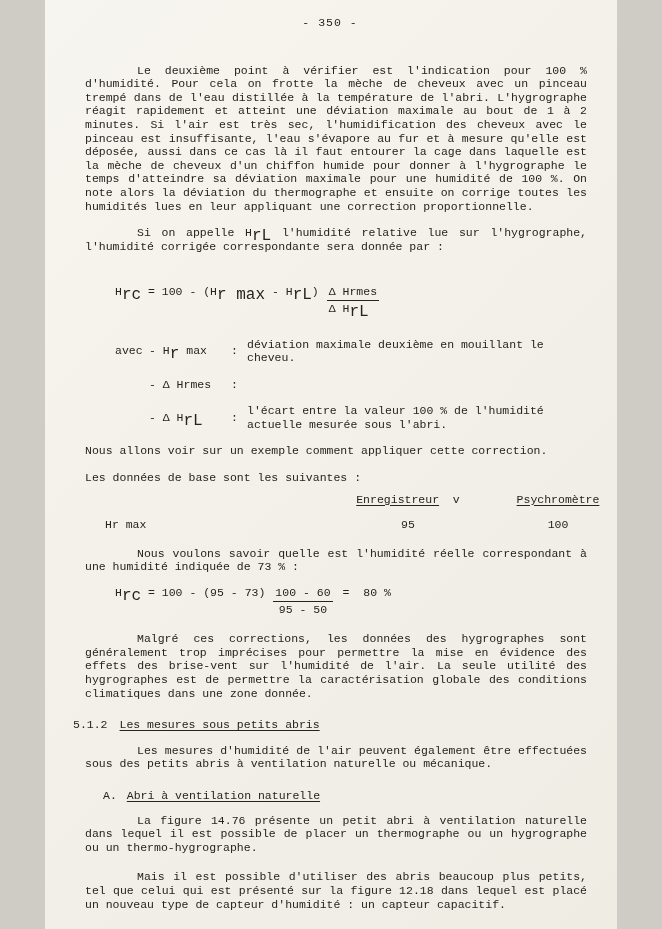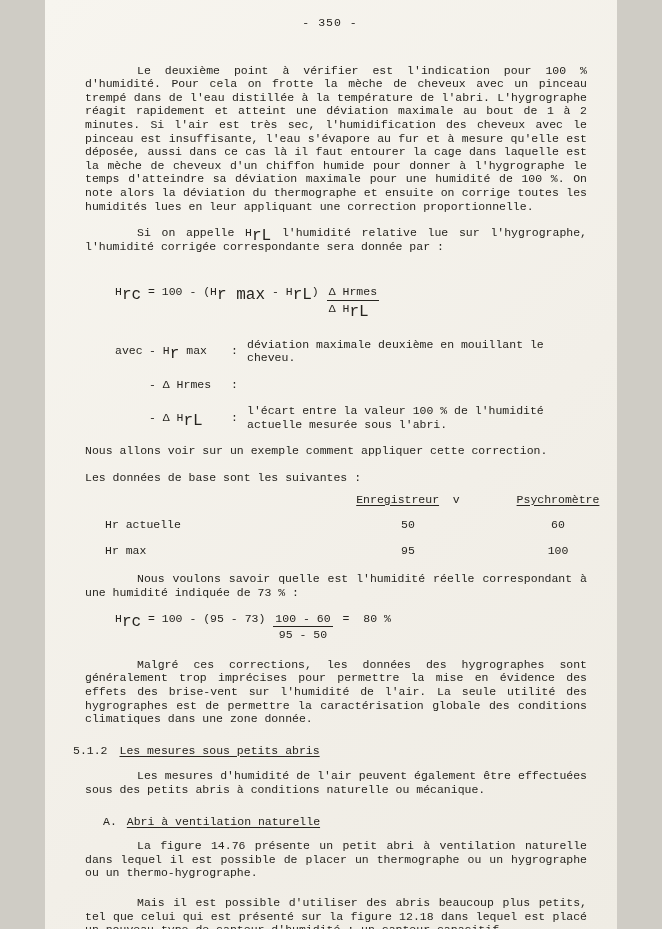--- a/index.html
+++ b/index.html
@@ -116,25 +116,20 @@
 
   <p>Les données de base sont les suivantes :</p>
 
   <div class="dt mt8">
     <div class="dt-row">
       <span class="dt-label"></span>
       <span class="dt-col"><span class="u">Enregistreur</span><span>  v</span></span>
       <span class="dt-col"><span class="u">Psychromètre</span></span>
     </div>
     <div class="dt-row">
-      <span class="dt-label">Hr actuelle</span>
-      <span class="dt-col">50</span>
-      <span class="dt-col">60</span>
-    </div>
-    <div class="dt-row">
       <span class="dt-label">Hr max</span>
       <span class="dt-col">95</span>
       <span class="dt-col">100</span>
     </div>
   </div>
 
   <p class="ind mt15">Nous voulons savoir quelle est l'humidité réelle correspondant à une humidité indiquée de 73 % :</p>
 
   <div class="formula mt12">
     <span class="fpart"><span>H</span><span class="sb">rc</span><span> = 100 - (95 - 73)</span></span>
@@ -145,21 +140,21 @@
     <span class="fpart fresult">=  80 %</span>
   </div>
 
   <p class="ind mt16">Malgré ces corrections, les données des hygrographes sont généralement trop imprécises pour permettre la mise en évidence des effets des brise-vent sur l'humidité de l'air. La seule utilité des hygrographes est de permettre la caractérisation globale des conditions climatiques dans une zone donnée.</p>
 
   <div class="sec mt18">
     <span class="num">5.1.2</span>
     <span class="u">Les mesures sous petits abris</span>
   </div>
 
-  <p class="ind mt12">Les mesures d'humidité de l'air peuvent également être effectuées sous des petits abris à conditions naturelle ou mécanique.</p>
+  <p class="ind mt12">Les mesures d'humidité de l'air peuvent également être effectuées sous des petits abris à ventilation naturelle ou mécanique.</p>
 
   <div class="sec sub-sec mt18">
     <span class="num">A.</span>
     <span class="u">Abri à ventilation naturelle</span>
   </div>
 
   <p class="ind mt11">La figure 14.76 présente un petit abri à ventilation naturelle dans lequel il est possible de placer un thermographe ou un hygrographe ou un thermo-hygrographe.</p>
 
   <p class="ind mt16">Mais il est possible d'utiliser des abris beaucoup plus petits, tel que celui qui est présenté sur la figure 12.18 dans lequel est placé un nouveau type de capteur d'humidité : un capteur capacitif.</p>
 

